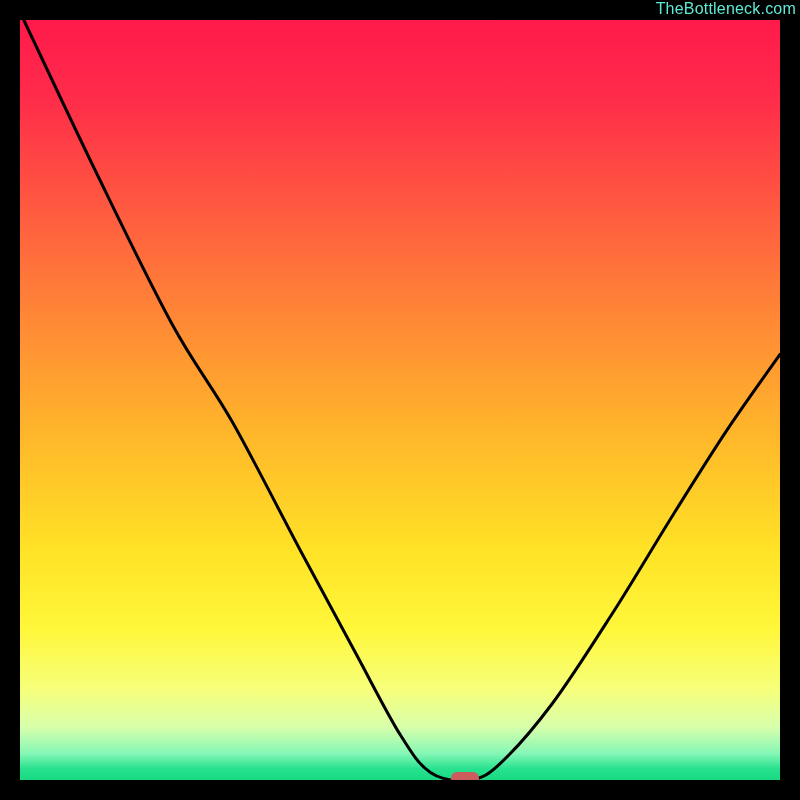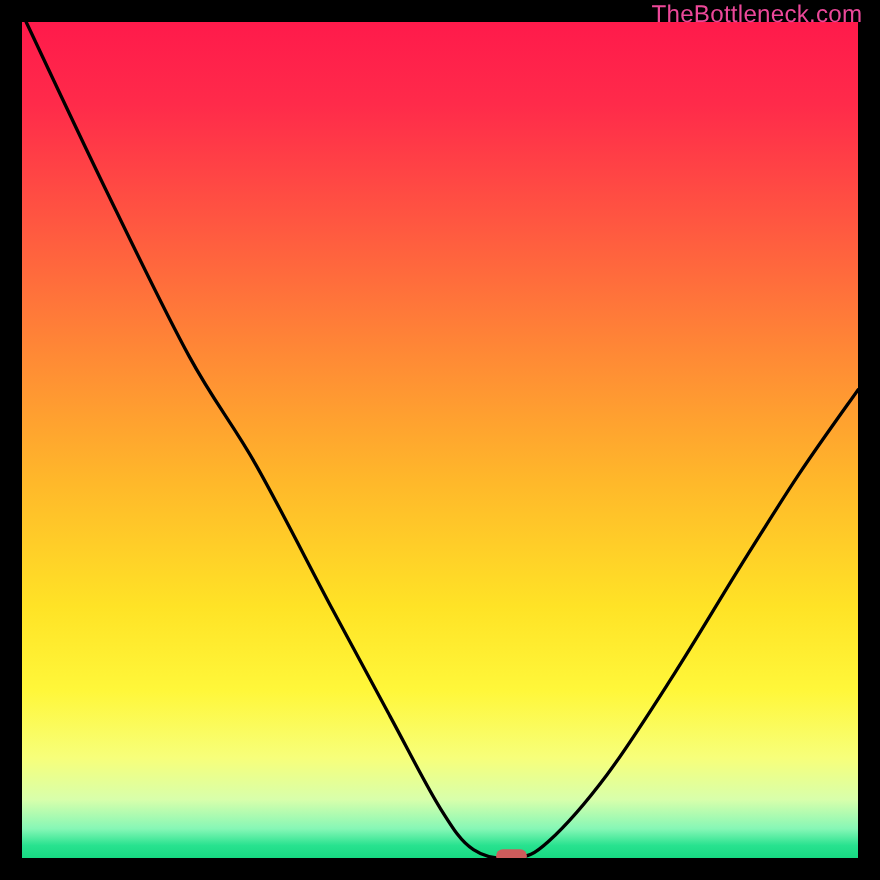--- a/index.html
+++ b/index.html
@@ -36,24 +36,24 @@
   .curve {
     position: absolute;
     left: 0;
     top: 0;
     width: 760px;
     height: 760px;
   }
   .watermark {
     position: absolute;
     top: 0px;
-    right: 16px;
-    color: #ec4899;
+    right: 4px;
+    color: #5eead4;
     font-family: Arial, Helvetica, sans-serif;
-    font-size: 22px;
+    font-size: 16px;
     font-weight: 500;
     letter-spacing: 0.2px;
   }
   .marker {
     position: absolute;
     width: 28px;
     height: 12px;
     border-radius: 6px;
     background: rgba(205,92,92,0.85);
     transform: translate(-50%, -50%);

